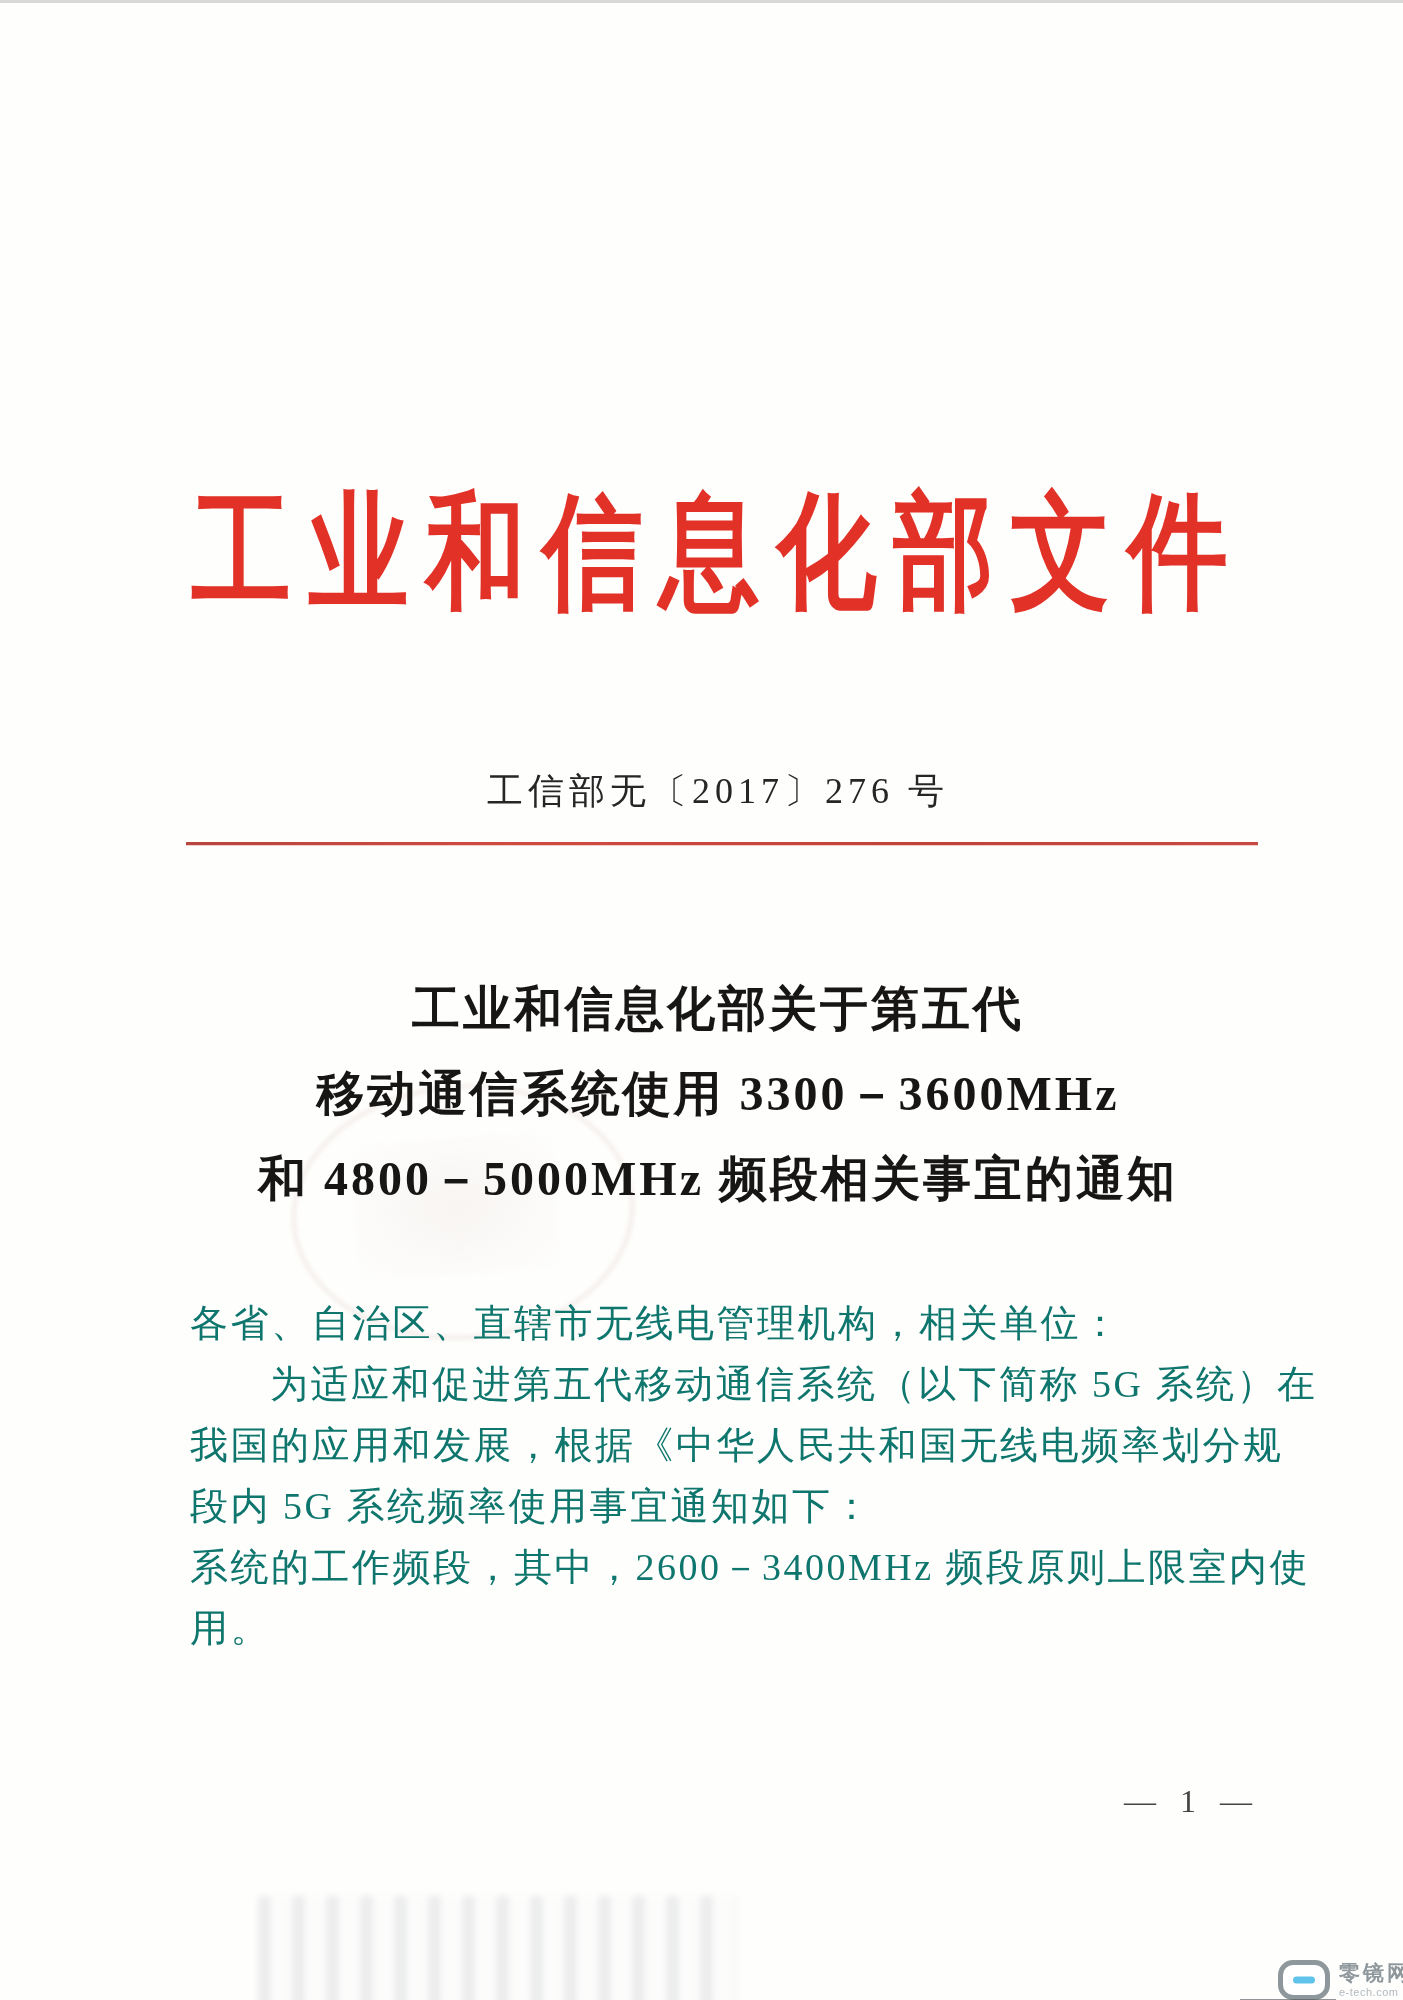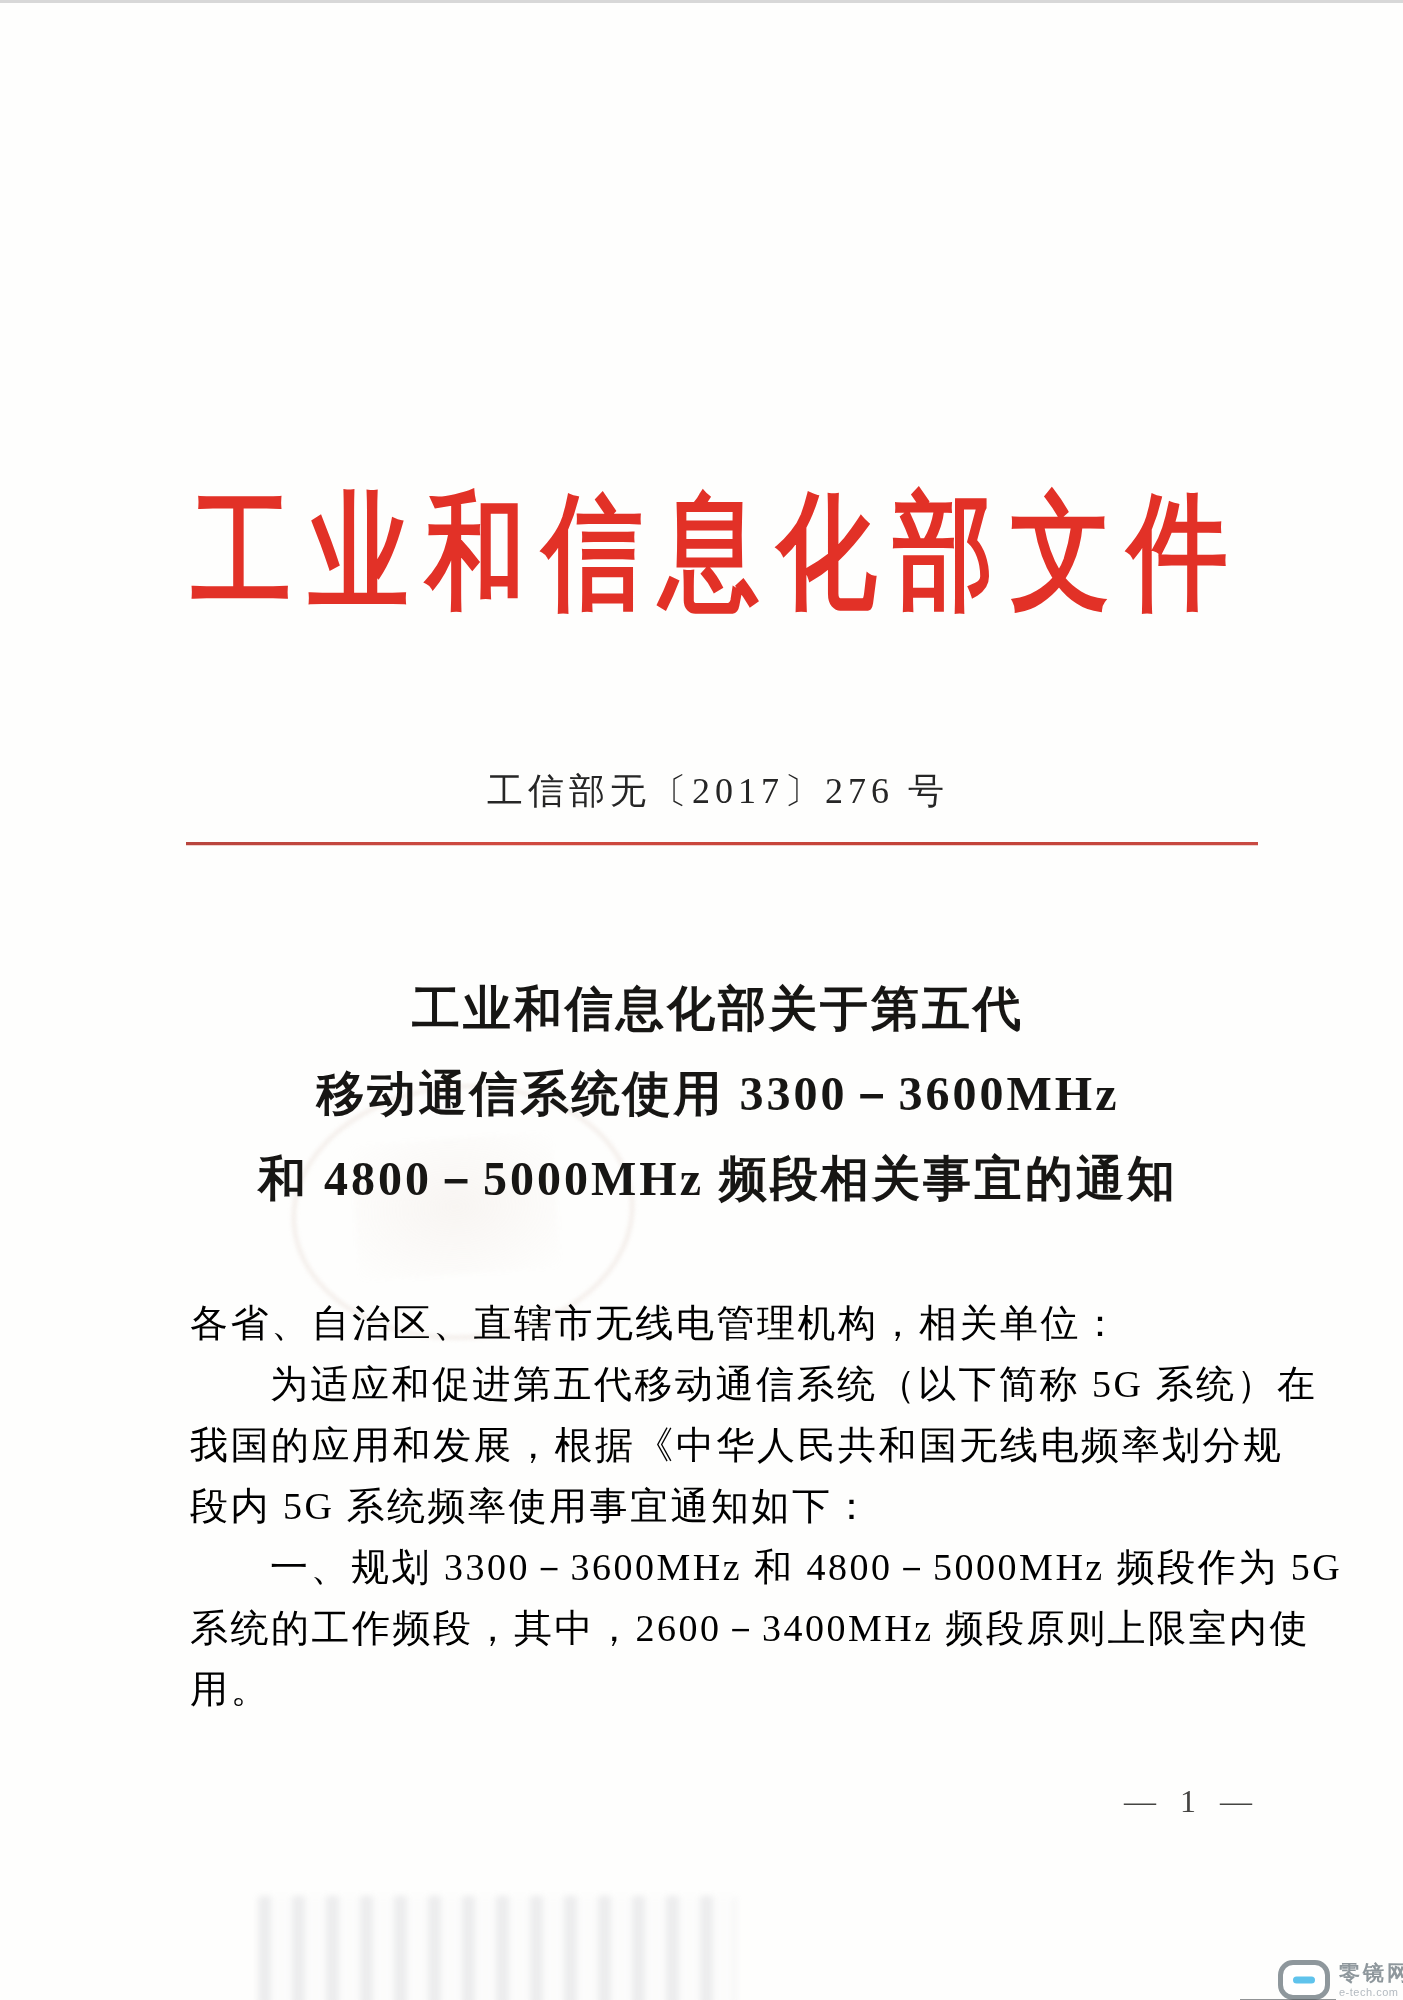--- a/index.html
+++ b/index.html
@@ -52,21 +52,21 @@
     font-size:48px; line-height:85px;
     font-weight:bold; color:#171614;
     letter-spacing:3px;
     white-space:nowrap;
   }
 
   
   .body-text {
     position:absolute; top:1290px; left:160px; width:1064px;
     font-size:38px; line-height:61px;
-    color:#000000;
+    color:#0f766e;
     letter-spacing:2.5px;
     white-space:nowrap;
   }
   .body-text .line { height:61px; }
   .body-text .indent { text-indent:80px; }
 
   
   .seal-ghost {
     position:absolute; left:262px; top:1082px;
     width:336px; height:248px;
@@ -160,21 +160,20 @@
       <div class="title-line">工业和信息化部关于第五代</div>
       <div class="title-line">移动通信系统使用 3300－3600MHz</div>
       <div class="title-line">和 4800－5000MHz 频段相关事宜的通知</div>
     </div>
 
     <div class="body-text">
       <div class="line">各省、自治区、直辖市无线电管理机构，相关单位：</div>
       <div class="line indent">为适应和促进第五代移动通信系统（以下简称 5G 系统）在</div>
       <div class="line">我国的应用和发展，根据《中华人民共和国无线电频率划分规</div>
       <div class="line">段内 5G 系统频率使用事宜通知如下：</div>
-      <div class="line indent">一、规划 3300－3600MHz 和 4800－5000MHz 频段作为 5G</div>
       <div class="line">系统的工作频段，其中，2600－3400MHz 频段原则上限室内使</div>
       <div class="line">用。</div>
     </div>
 
     <div class="smudge"></div>
 
     <div class="page-num">— 1 —</div>
   </div>
 
   <div class="watermark">

